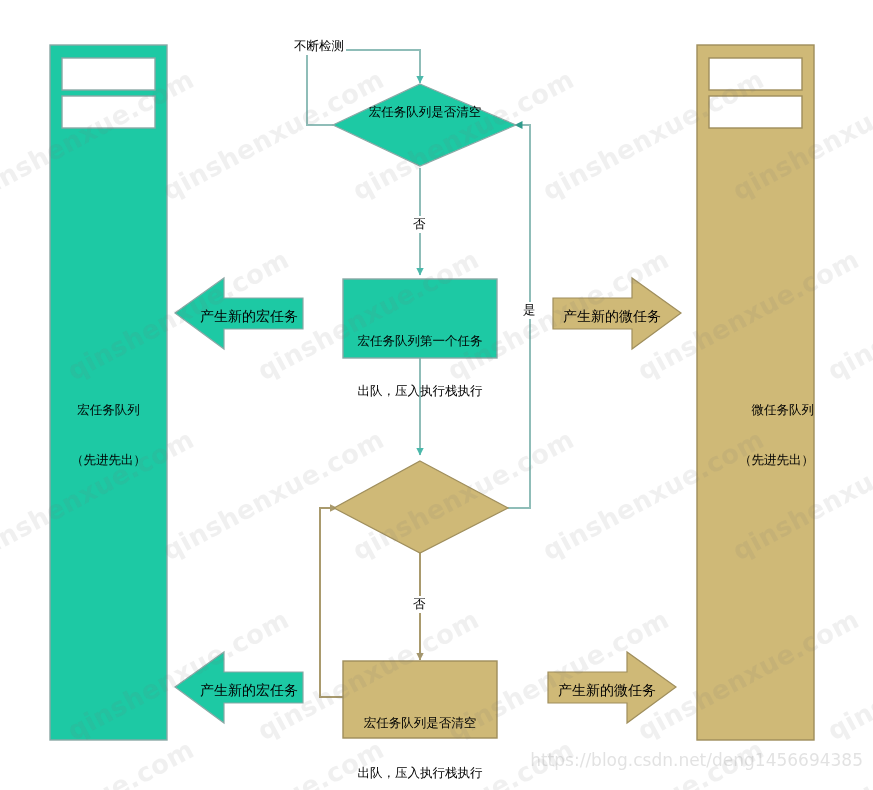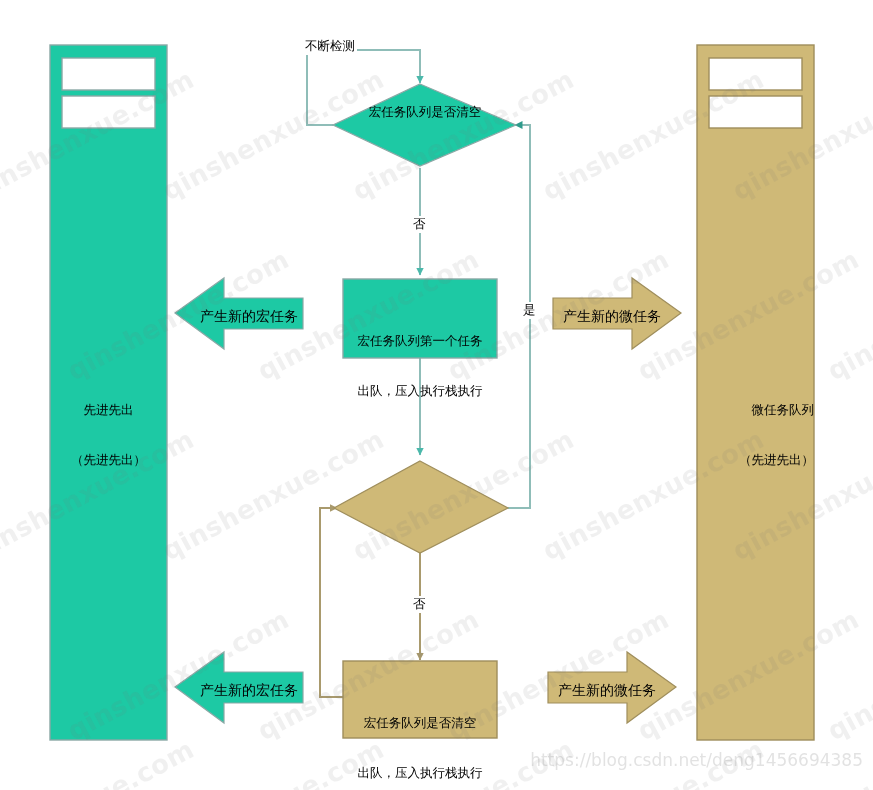--- a/index.html
+++ b/index.html
@@ -155,21 +155,21 @@
     <g>
       <polygon points="175,687 224,652 224,672 303,672 303,703 224,703 224,723" fill="#1dc9a4" stroke="#8aa8a5" stroke-width="1.2"></polygon>
     </g>
 
     <g>
       <polygon points="548,672 627,672 627,652 676,687 627,723 627,703 548,703" fill="#cfb977" stroke="#9f8e5c" stroke-width="1.2"></polygon>
     </g>
   </svg>
 
   <div class="lbl queue-text" style="left:50px; top:368px; width:117px;">
-    <div>先进先出</div>
+    <div>宏任务队列</div>
     <div>（先进先出）</div>
   </div>
 
   <div class="lbl queue-text" style="left:697px; top:368px; width:117px;text-align:right;">
     <div>微任务队列</div>
     <div>（先进先出）</div>
   </div>
 
   <div class="lbl node-text" style="left:333px; top:104px; width:184px;">宏任务队列是否清空</div>
 
@@ -177,21 +177,21 @@
     <div>宏任务队列第一个任务</div>
     <div>出队，压入执行栈执行</div>
   </div>
 
 
   <div class="lbl node-text" style="left:343px; top:681px; width:154px;">
     <div>宏任务队列是否清空</div>
     <div>出队，压入执行栈执行</div>
   </div>
 
-  <div class="lbl edge-text" style="left:303px; top:38px;">不断检测</div>
+  <div class="lbl edge-text" style="left:292px; top:38px;">不断检测</div>
 
   <div class="lbl edge-text" style="left:411px; top:216px;">否</div>
 
   <div class="lbl edge-text" style="left:521px; top:302px;">是</div>
 
   <div class="lbl edge-text" style="left:411px; top:596px;">否</div>
 
   <div class="lbl arrow-text" style="left:194px; top:307px; width:110px;">产生新的宏任务</div>
 
   <div class="lbl arrow-text" style="left:557px; top:307px; width:110px;">产生新的微任务</div>

